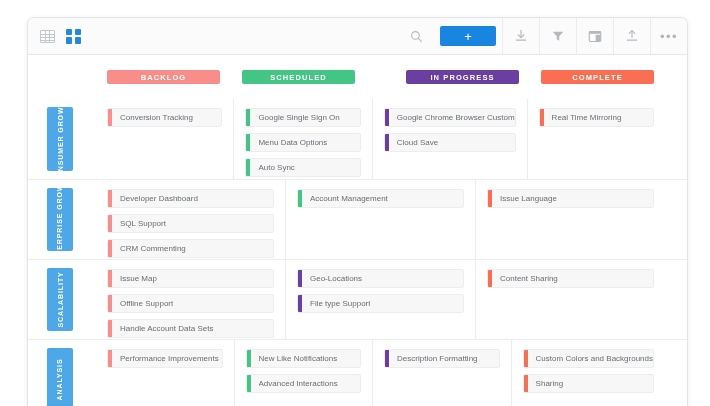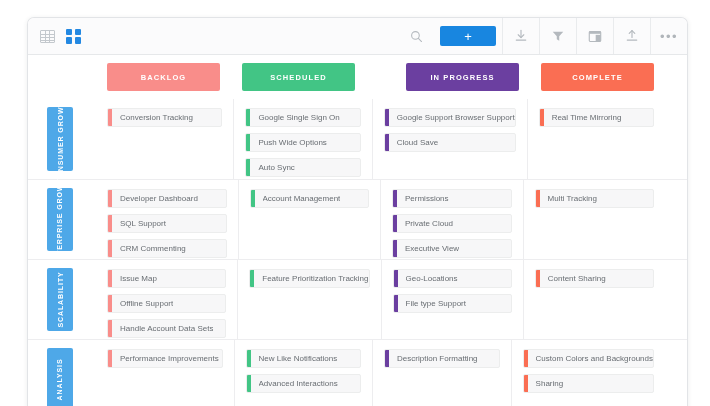--- a/index.html
+++ b/index.html
@@ -128,21 +128,21 @@
     display: flex;
     height: 44px;
     align-items: center;
     padding-left: 68px;
     padding-right: 22px;
     box-sizing: border-box;
   }
   .col-head {
     flex: 1 1 0;
     margin: 0 11px;
-    height: 28px;
+    height: 14px;
     border-radius: 2px;
     display: flex;
     align-items: center;
     justify-content: center;
     color: #ffffff;
     font-size: 7.5px;
     letter-spacing: 1.1px;
     font-weight: 700;
     text-transform: uppercase;
     cursor: pointer;
@@ -322,31 +322,31 @@
                   <span class="title">Conversion Tracking</span>
                 </div>
               </div>
               <div class="lane-col">
                 <div class="card">
                   <span class="bar" style="background: rgb(66, 197, 133);"></span>
                   <span class="title">Google Single Sign On</span>
                 </div>
                 <div class="card">
                   <span class="bar" style="background: rgb(66, 197, 133);"></span>
-                  <span class="title">Push Wide Options</span>
+                  <span class="title">Menu Data Options</span>
                 </div>
                 <div class="card">
                   <span class="bar" style="background: rgb(66, 197, 133);"></span>
                   <span class="title">Auto Sync</span>
                 </div>
               </div>
               <div class="lane-col">
                 <div class="card">
                   <span class="bar" style="background: rgb(107, 63, 160);"></span>
-                  <span class="title">Google Support Browser Support</span>
+                  <span class="title">Google Chrome Browser Custom</span>
                 </div>
                 <div class="card">
                   <span class="bar" style="background: rgb(107, 63, 160);"></span>
                   <span class="title">Cloud Save</span>
                 </div>
               </div>
               <div class="lane-col">
                 <div class="card">
                   <span class="bar" style="background: rgb(250, 110, 83);"></span>
                   <span class="title">Real Time Mirroring</span>
@@ -376,36 +376,22 @@
                 </div>
               </div>
               <div class="lane-col">
                 <div class="card">
                   <span class="bar" style="background: rgb(66, 197, 133);"></span>
                   <span class="title">Account Management</span>
                 </div>
               </div>
               <div class="lane-col">
                 <div class="card">
-                  <span class="bar" style="background: rgb(107, 63, 160);"></span>
-                  <span class="title">Permissions</span>
-                </div>
-                <div class="card">
-                  <span class="bar" style="background: rgb(107, 63, 160);"></span>
-                  <span class="title">Private Cloud</span>
-                </div>
-                <div class="card">
-                  <span class="bar" style="background: rgb(107, 63, 160);"></span>
-                  <span class="title">Executive View</span>
-                </div>
-              </div>
-              <div class="lane-col">
-                <div class="card">
                   <span class="bar" style="background: rgb(250, 110, 83);"></span>
-                  <span class="title">Multi Tracking</span>
+                  <span class="title">Issue Language</span>
                 </div>
               </div>
             </div>
           </div>
           <div class="swimlane" style="height: 80px;">
             <div class="lane-label-cell">
               <div class="lane-tab" style="background: rgb(78, 168, 232);">
                 <span>SCALABILITY</span>
               </div>
             </div>
@@ -419,26 +405,20 @@
                   <span class="bar" style="background: rgb(249, 141, 138);"></span>
                   <span class="title">Offline Support</span>
                 </div>
                 <div class="card">
                   <span class="bar" style="background: rgb(249, 141, 138);"></span>
                   <span class="title">Handle Account Data Sets</span>
                 </div>
               </div>
               <div class="lane-col">
                 <div class="card">
-                  <span class="bar" style="background: rgb(66, 197, 133);"></span>
-                  <span class="title">Feature Prioritization Tracking</span>
-                </div>
-              </div>
-              <div class="lane-col">
-                <div class="card">
                   <span class="bar" style="background: rgb(107, 63, 160);"></span>
                   <span class="title">Geo-Locations</span>
                 </div>
                 <div class="card">
                   <span class="bar" style="background: rgb(107, 63, 160);"></span>
                   <span class="title">File type Support</span>
                 </div>
               </div>
               <div class="lane-col">
                 <div class="card">

